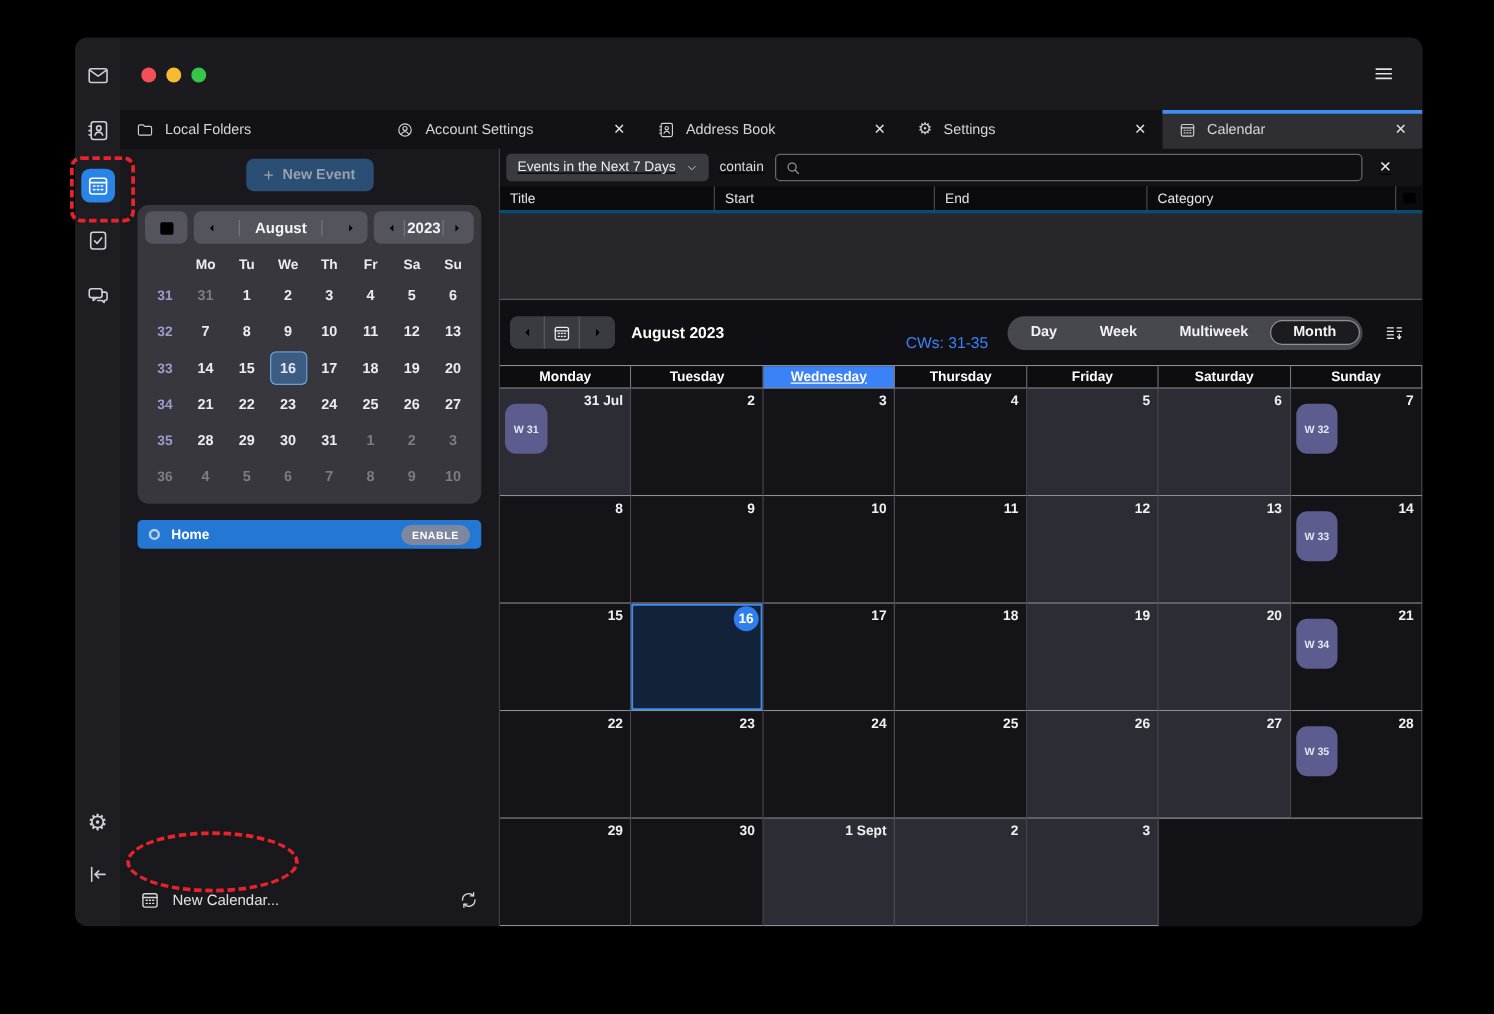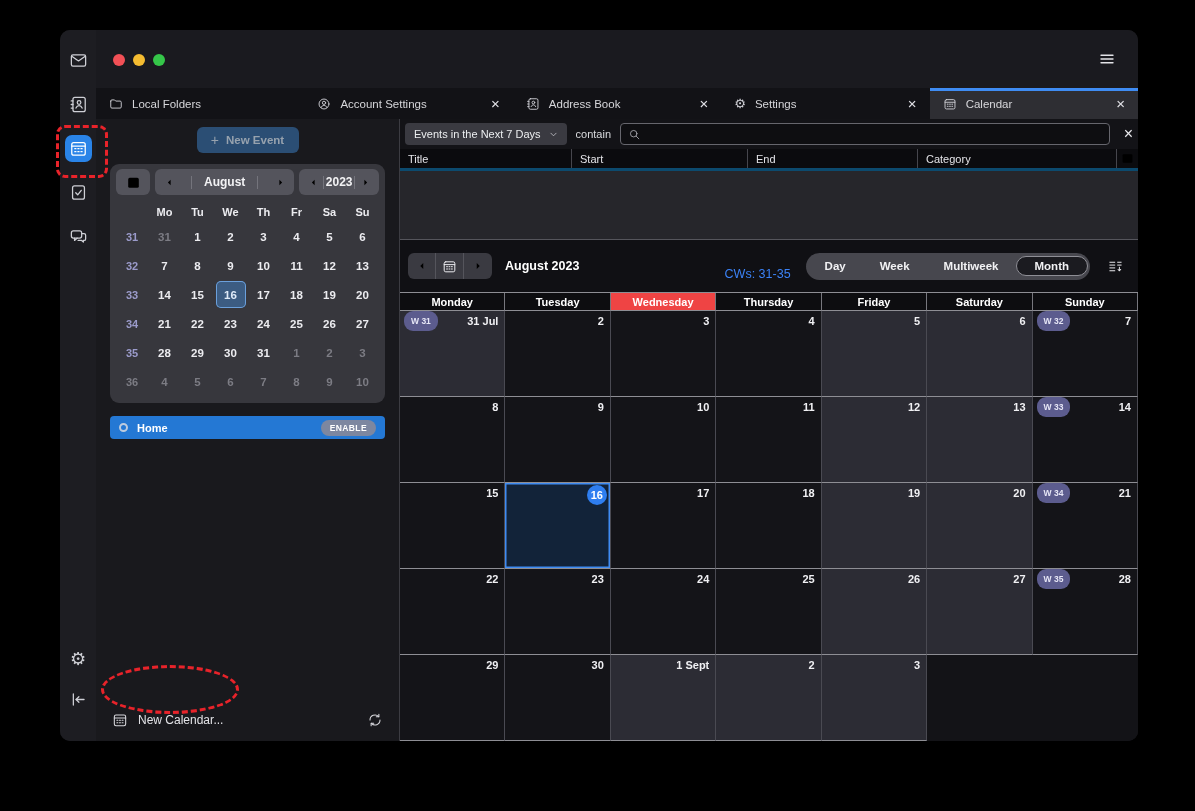--- a/index.html
+++ b/index.html
@@ -101,22 +101,22 @@
   .lp-spacer { flex:1; }
   .new-cal-row { margin:0 16px 13px 16px; display:flex; align-items:center; gap:10px;
                  color:#e2e2e6; font-size:12px; }
   .new-cal-row .icon { color:#d8d8dd; }
   .new-cal-row .icon svg { width:16px; height:16px; }
   .sync-btn { margin-left:auto; color:#d8d8dd; }
   .sync-btn svg { width:15px; height:15px; }
 
   
   .right-panel { flex:1; display:flex; flex-direction:column; background:#131317; min-width:0; }
-  .filter-bar { height:30px; flex:none; display:flex; align-items:center; padding:0 0 0 5px;
-                gap:9px; }
+  .filter-bar { height:30px; flex:none; display:flex; align-items:center; padding:0 20px 0 5px;
+                gap:9px;text-decoration:underline; }
   .filter-dd { height:22px; background:#3a3a41; border-radius:4px; color:#eceef0;
                font-size:11px; display:flex; align-items:center; gap:8px; padding:0 9px; }
   .filter-dd .icon { color:#cfcfd5; } .filter-dd svg { width:9px; height:9px; stroke-width:2; }
   .contain-label { font-size:11px; color:#dadbde; }
   .filter-search { flex:1; height:22px; border:1px solid #66666d; border-radius:4px;
                    background:#0e0e11; display:flex; align-items:center; padding:0 7px; gap:6px;
                    color:#a9a9b0; }
   .filter-search svg { width:13px; height:13px; }
   .filter-close { color:#ececf0; font-size:16px; margin:0 5px; line-height:1; }
 
@@ -146,31 +146,31 @@
   .seg-item.active { background:#1b1b20; border:1px solid #8f8f96; border-radius:12px;
                      padding:3px 18px; }
   .rotate-btn { margin-left:17px; color:#ececf0; }
   .rotate-btn svg { width:17px; height:17px; stroke-width:1.4; }
 
   .month-grid { flex:1; display:grid; grid-template-columns:repeat(7,1fr);
                 grid-template-rows:18px repeat(5,1fr); border-top:1px solid #8e8e94; }
   .mg-head { background:#0d0d10; border-right:1px solid #77777e; border-bottom:1px solid #8e8e94;
              display:flex; align-items:center; justify-content:center; font-size:11px;
              font-weight:700; color:#fff; }
-  .mg-head.hl { background:#ef4444; }
+  .mg-head.hl { background:#3b82f6;text-decoration:underline; }
   .mg-cell { position:relative; background:#141418; border-right:1px solid #4a4a52;
              border-bottom:1px solid #8e8e94; font-size:11px; font-weight:700; color:#f0f0f3; }
   .mg-cell.light { background:#2c2c34; }
   .mg-cell.today { background:#122339; box-shadow:inset 0 0 0 1.5px #3f8cf3; }
   .mg-date { position:absolute; top:4px; right:6px; }
   .mg-cell.today .mg-date { top:2px; right:3px; background:#2e7ef0; width:20px; height:20px;
                             border-radius:50%; display:flex; align-items:center;
                             justify-content:center; color:#fff; }
-  .wk-badge { position:absolute; top:0; left:4px; background:#5c5c8e; color:#e6e6f6;
-              font-size:8.5px; font-weight:700; padding:5px 7px; border-radius:9px; }
+  .wk-badge { position:absolute; top:12px; left:4px; background:#5c5c8e; color:#e6e6f6;
+              font-size:8.5px; font-weight:700; padding:15px 7px; border-radius:9px; }
 
   .status-bar { height:29px; flex:none; border-top:1px solid #3c3c42; background:#19191d;
                 display:flex; align-items:center; gap:15px; padding:0 13px;
                 color:#e8e8ec; font-size:12px; font-weight:700; }
   .status-bar .icon { color:#d8d8dd; }
   .status-bar svg { width:17px; height:17px; stroke-width:1.4; }
 
   
   .anno { position:absolute; border:3px dashed #e8232a; pointer-events:none; z-index:50; }
   .anno-rect { left:56px; top:125px; width:52px; height:53px; border-radius:9px; }

